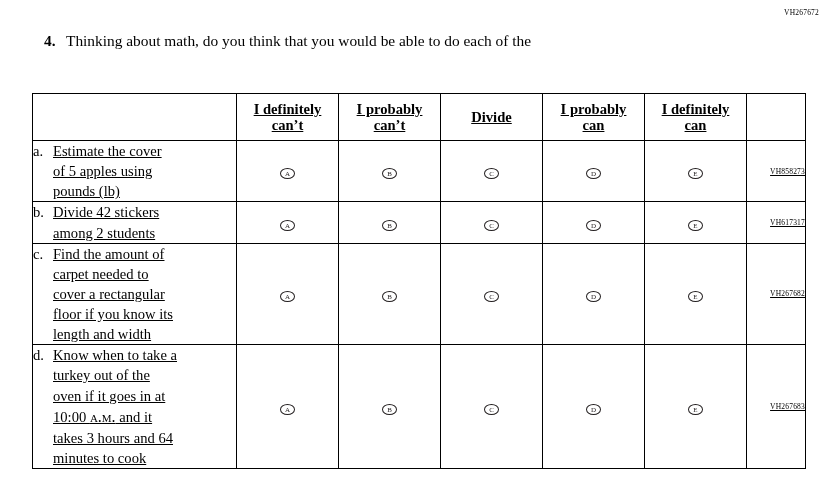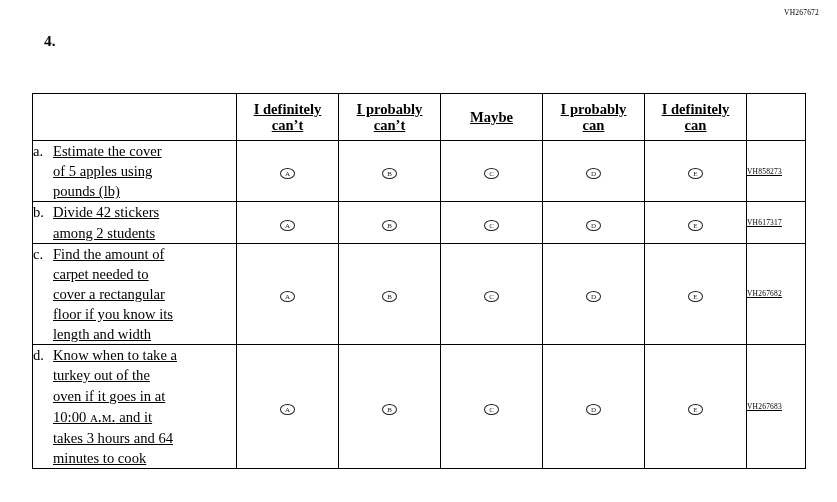--- a/index.html
+++ b/index.html
@@ -101,21 +101,21 @@
   .item-letter {
     position: absolute;
     left: 0;
     top: 0;
   }
   td.bubble-cell {
     text-align: center;
     vertical-align: middle;
   }
   td.id-cell {
-    text-align: left;
+    text-align: right;
     vertical-align: middle;
     font-size: 7.5px;
     letter-spacing: 0.2px;
     margin-left: 47px;
   }
 
   
   .bubble {
     display: inline-block;
     width: 15px;
@@ -137,20 +137,21 @@
 </style>
 </head>
 <body>
 
 <div class="page">
 
   <div class="corner-id">VH267672</div>
 
   <div class="stem">
     <span class="stem-num">4.</span>
+    <span class="stem-text">Thinking about math, do you think that you would be able to do each of the</span>
   </div>
 
   <table class="matrix">
     <colgroup>
       <col class="c-stem">
       <col class="c-opt">
       <col class="c-opt">
       <col class="c-opt">
       <col class="c-opt">
       <col class="c-opt">
@@ -161,21 +162,21 @@
         <th class="blank-head"></th>
         <th>
           <span>I definitely</span><br>
           <span>can’t</span>
         </th>
         <th>
           <span>I probably</span><br>
           <span>can’t</span>
         </th>
         <th>
-          <span>Maybe</span>
+          <span>Divide</span>
         </th>
         <th>
           <span>I probably</span><br>
           <span>can</span>
         </th>
         <th>
           <span>I definitely</span><br>
           <span>can</span>
         </th>
         <th></th>

